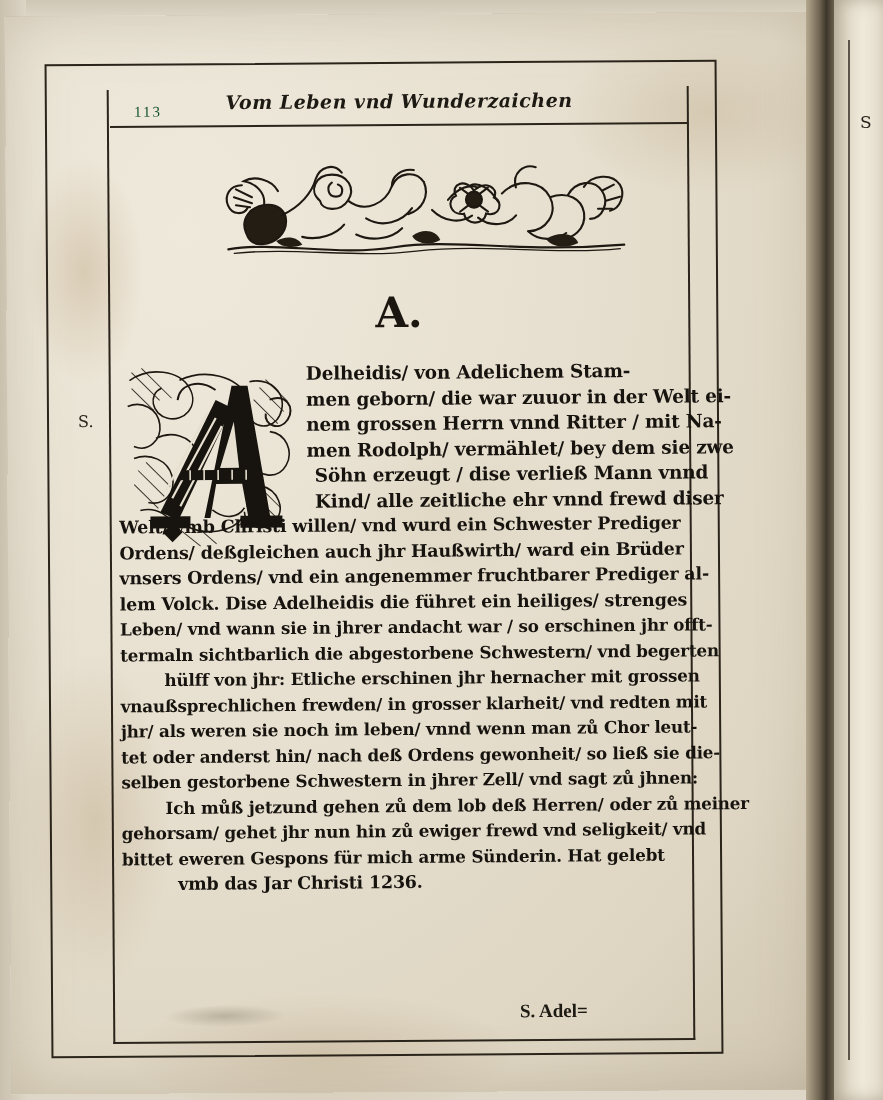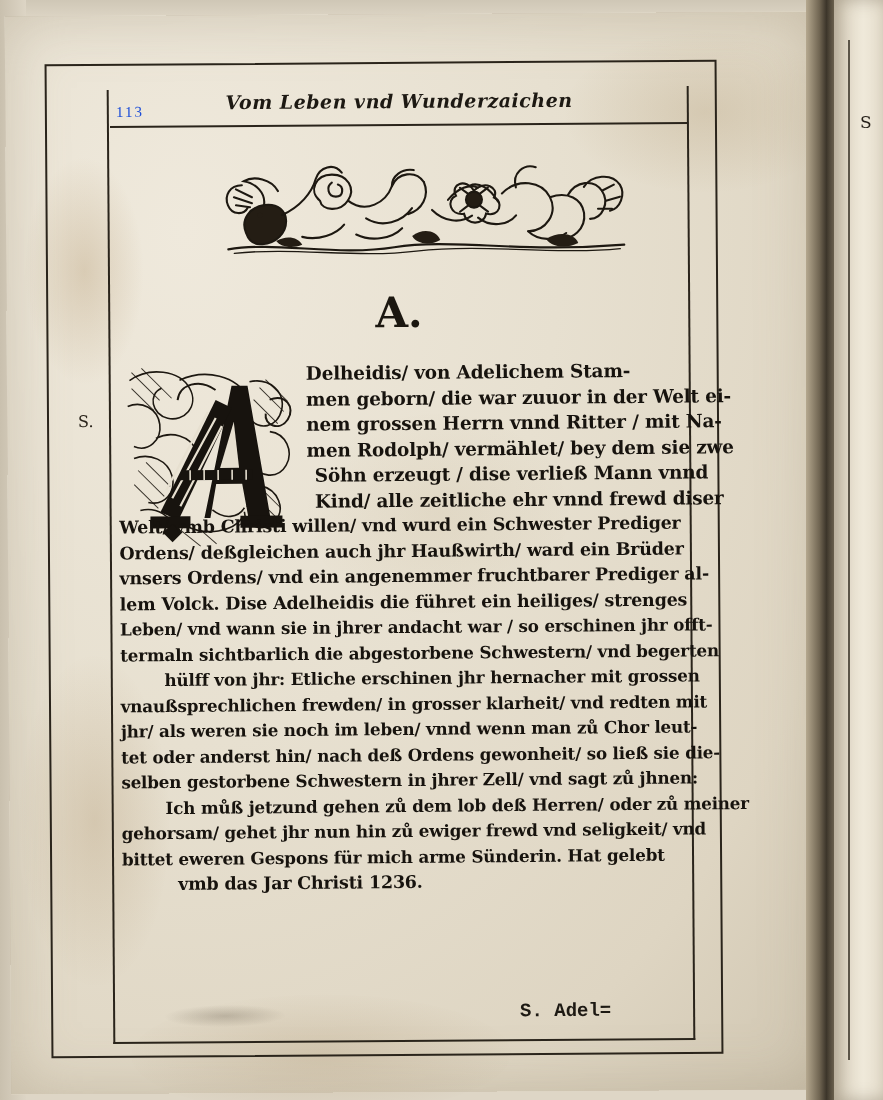--- a/index.html
+++ b/index.html
@@ -133,26 +133,26 @@
   .running-head {
     position: absolute;
     left: 110px;
     top: 90px;
     width: 578px;
     height: 32px;
     transform: rotate(-0.4deg);
   }
   .folio {
     position: absolute;
-    left: 6px;
+    left: 24px;
     top: 12px;
     font-family: "Liberation Serif", serif;
     font-size: 15px;
     letter-spacing: 2px;
-    color: #1d4ed8;
+    color: #14532d;
   }
   .head-title {
     position: absolute;
     left: 0;
     top: 0;
     width: 578px;
     text-align: center;
     font-family: "DejaVu Serif", serif;
     font-size: 19px;
     font-weight: bold;
@@ -229,21 +229,21 @@
   .ln.ind5 { padding-left: 196px; font-size: 18.5px; }
   .ln.small { font-size: 16.8px; }
   .ln.center-ish { padding-left: 44px; }
   .ln.last { padding-left: 56px; }
 
   
   .catchword {
     position: absolute;
     left: 520px;
     top: 1000px;
-    font-family: Liberation Mono, monospace;
+    font-family: Liberation Serif, serif;
     font-size: 19px;
     font-weight: bold;
     color: #1d1913;
     transform: rotate(-0.4deg);
   }
 
   
   .smudge {
     position: absolute;
     left: 165px;

